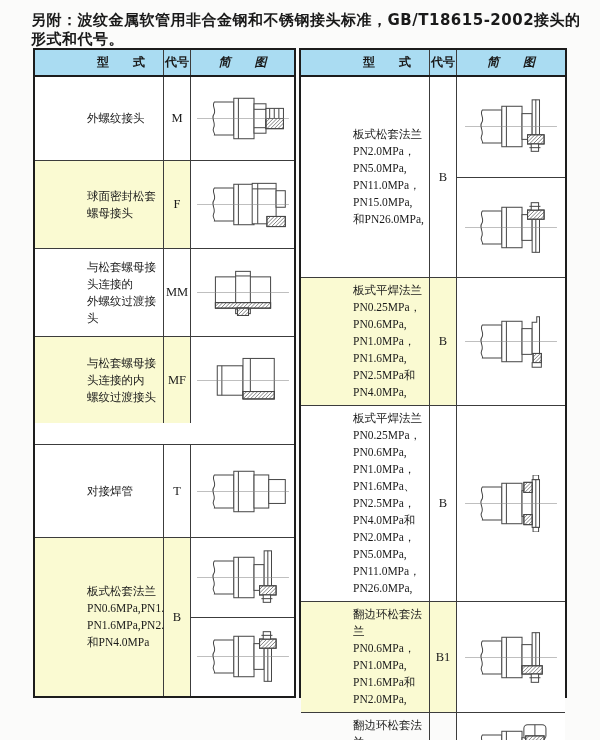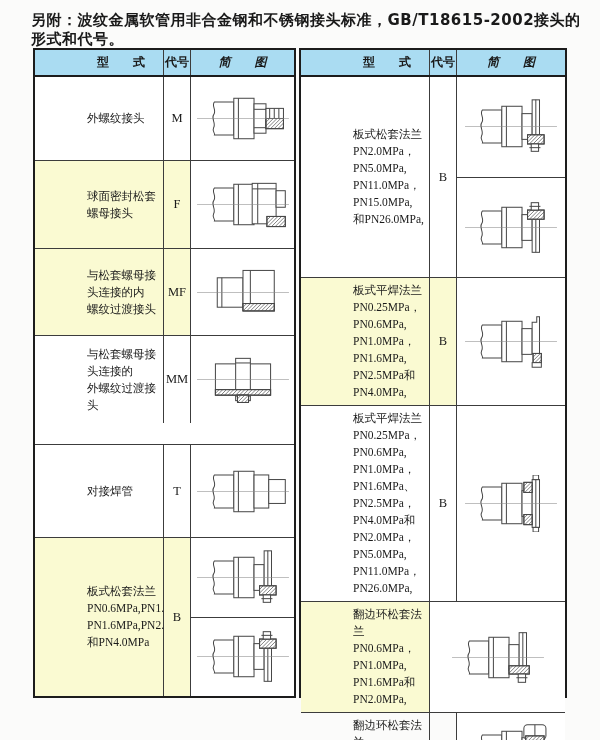--- a/index.html
+++ b/index.html
@@ -136,61 +136,20 @@
                 <line x1="67" y1="55" x2="78" y2="44"></line>
                 <line x1="71" y1="55" x2="82" y2="44"></line>
                 <line x1="75" y1="55" x2="86" y2="44"></line>
                 <line x1="79" y1="55" x2="90" y2="44"></line>
                 <line x1="83" y1="55" x2="94" y2="44"></line>
                 <line x1="87" y1="55" x2="98" y2="44"></line>
                 <line x1="91" y1="55" x2="102" y2="44"></line>
                 <line x1="95" y1="55" x2="106" y2="44"></line>
               </g>
               <rect x="78" y="44" width="20" height="11" fill="none"></rect>
-              <line x1="2" y1="31" x2="102" y2="31" stroke="#8a8a8a" stroke-width="0.6"></line>
-            </g>
-          </svg>
-        </div>
-      </div>
-  </div>
-
-  <div class="row" style="flex:0 0 87px;">
-    <div class="cell c1 hl">
-        <div class="type-text">与松套螺母接头连接的内
-螺纹过渡接头</div>
-      </div>
-    <div class="cell c2 hl">
-        <span class="code-text">MF</span>
-      </div>
-    <div class="cell c3">
-        <div class="dsub">
-          <svg viewBox="0 0 104 62" width="96" height="57" xmlns="http://www.w3.org/2000/svg">
-            <g fill="#fff" stroke="#474747" stroke-width="1.1">
-              <rect x="24" y="15" width="28" height="32"></rect>
-              <line x1="29" y1="15" x2="29" y2="47"></line>
-              <rect x="52" y="7" width="34" height="44"></rect>
-              <line x1="60" y1="7" x2="60" y2="51"></line>
-              <clipPath id="hp4">
-                <rect x="52" y="43" width="34" height="8"></rect>
-              </clipPath>
-              <rect x="52" y="43" width="34" height="8" fill="#fff"></rect>
-              <g clip-path="url(#hp4)" stroke="#555" stroke-width="0.8">
-                <line x1="44" y1="51" x2="52" y2="43"></line>
-                <line x1="48" y1="51" x2="56" y2="43"></line>
-                <line x1="52" y1="51" x2="60" y2="43"></line>
-                <line x1="56" y1="51" x2="64" y2="43"></line>
-                <line x1="60" y1="51" x2="68" y2="43"></line>
-                <line x1="64" y1="51" x2="72" y2="43"></line>
-                <line x1="68" y1="51" x2="76" y2="43"></line>
-                <line x1="72" y1="51" x2="80" y2="43"></line>
-                <line x1="76" y1="51" x2="84" y2="43"></line>
-                <line x1="80" y1="51" x2="88" y2="43"></line>
-                <line x1="84" y1="51" x2="92" y2="43"></line>
-              </g>
-              <rect x="52" y="43" width="34" height="8" fill="none"></rect>
               <line x1="2" y1="31" x2="102" y2="31" stroke="#8a8a8a" stroke-width="0.6"></line>
             </g>
           </svg>
         </div>
       </div>
   </div>
 
   <div class="row" style="flex:0 0 88px;">
     <div class="cell c1">
         <div class="type-text">与松套螺母接头连接的
@@ -244,20 +203,61 @@
                 <line x1="54" y1="56" x2="62" y2="48"></line>
               </g>
               <rect x="46" y="48" width="12" height="8" fill="none"></rect>
               <line x1="2" y1="31" x2="102" y2="31" stroke="#8a8a8a" stroke-width="0.6"></line>
             </g>
           </svg>
         </div>
       </div>
   </div>
 
+  <div class="row" style="flex:0 0 87px;">
+    <div class="cell c1 hl">
+        <div class="type-text">与松套螺母接头连接的内
+螺纹过渡接头</div>
+      </div>
+    <div class="cell c2 hl">
+        <span class="code-text">MF</span>
+      </div>
+    <div class="cell c3">
+        <div class="dsub">
+          <svg viewBox="0 0 104 62" width="96" height="57" xmlns="http://www.w3.org/2000/svg">
+            <g fill="#fff" stroke="#474747" stroke-width="1.1">
+              <rect x="24" y="15" width="28" height="32"></rect>
+              <line x1="29" y1="15" x2="29" y2="47"></line>
+              <rect x="52" y="7" width="34" height="44"></rect>
+              <line x1="60" y1="7" x2="60" y2="51"></line>
+              <clipPath id="hp4">
+                <rect x="52" y="43" width="34" height="8"></rect>
+              </clipPath>
+              <rect x="52" y="43" width="34" height="8" fill="#fff"></rect>
+              <g clip-path="url(#hp4)" stroke="#555" stroke-width="0.8">
+                <line x1="44" y1="51" x2="52" y2="43"></line>
+                <line x1="48" y1="51" x2="56" y2="43"></line>
+                <line x1="52" y1="51" x2="60" y2="43"></line>
+                <line x1="56" y1="51" x2="64" y2="43"></line>
+                <line x1="60" y1="51" x2="68" y2="43"></line>
+                <line x1="64" y1="51" x2="72" y2="43"></line>
+                <line x1="68" y1="51" x2="76" y2="43"></line>
+                <line x1="72" y1="51" x2="80" y2="43"></line>
+                <line x1="76" y1="51" x2="84" y2="43"></line>
+                <line x1="80" y1="51" x2="88" y2="43"></line>
+                <line x1="84" y1="51" x2="92" y2="43"></line>
+              </g>
+              <rect x="52" y="43" width="34" height="8" fill="none"></rect>
+              <line x1="2" y1="31" x2="102" y2="31" stroke="#8a8a8a" stroke-width="0.6"></line>
+            </g>
+          </svg>
+        </div>
+      </div>
+  </div>
+
   <div class="row" style="flex:0 0 93px;margin-top:21px;">
     <div class="cell c1">
         <div class="type-text">对接焊管</div>
       </div>
     <div class="cell c2">
         <span class="code-text">T</span>
       </div>
     <div class="cell c3">
         <div class="dsub">
           <svg viewBox="0 0 104 62" width="96" height="57" xmlns="http://www.w3.org/2000/svg">
@@ -518,20 +518,23 @@
           </svg>
         </div>
       </div>
   </div>
 
   <div class="row" style="flex:0 0 102px;">
     <div class="cell c1 hl">
         <div class="type-text">翻边环松套法兰
 PN0.6MPa，PN1.0MPa,
 PN1.6MPa和PN2.0MPa,</div>
+      </div>
+    <div class="cell c2 hl">
+        <span class="code-text">B1</span>
       </div>
     <div class="cell c3">
         <div class="dsub">
           <svg viewBox="0 0 104 62" width="96" height="57" xmlns="http://www.w3.org/2000/svg">
             <g fill="#fff" stroke="#474747" stroke-width="1.1">
               <path d="M21 13 C17 17 24 22 20 27 C17 31 23 36 20 41 C18 45 22 47 21 49 L42 49 L42 13 Z"></path>
               <rect x="42" y="9" width="22" height="44"></rect>
               <line x1="47" y1="9" x2="47" y2="53"></line>
               <rect x="64" y="17" width="11" height="28"></rect>
               <rect x="75" y="4" width="8" height="38"></rect>

